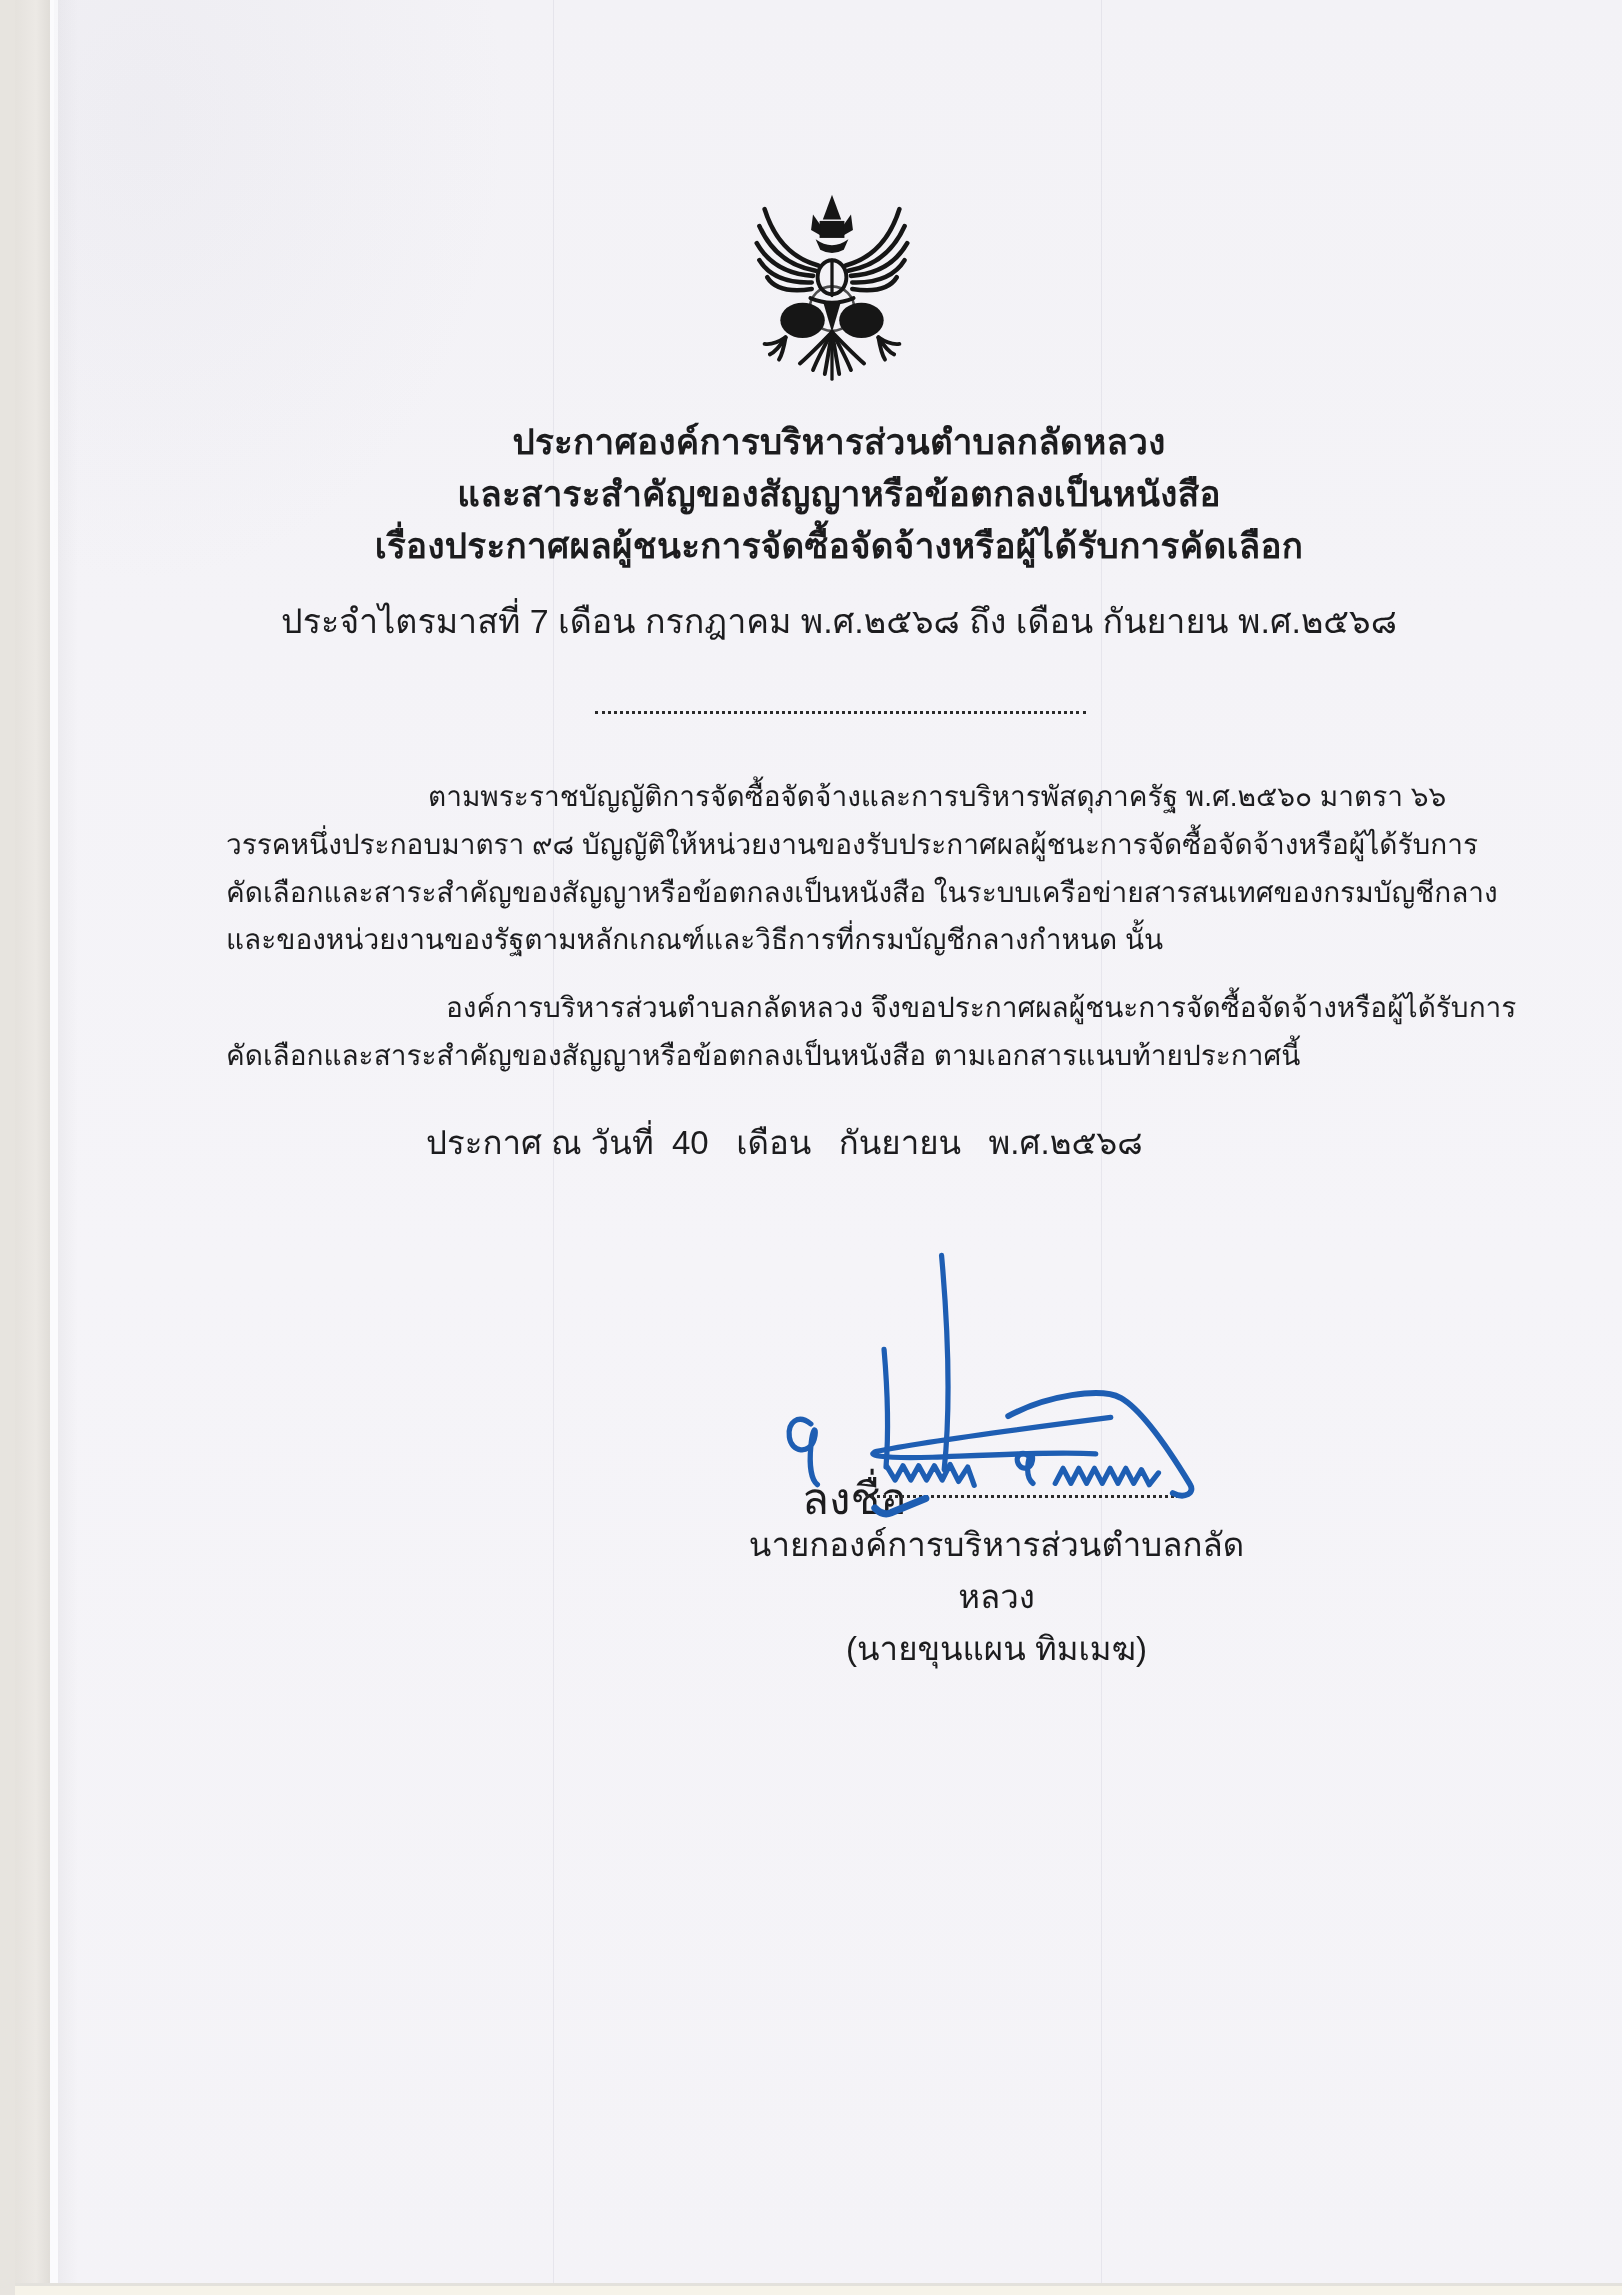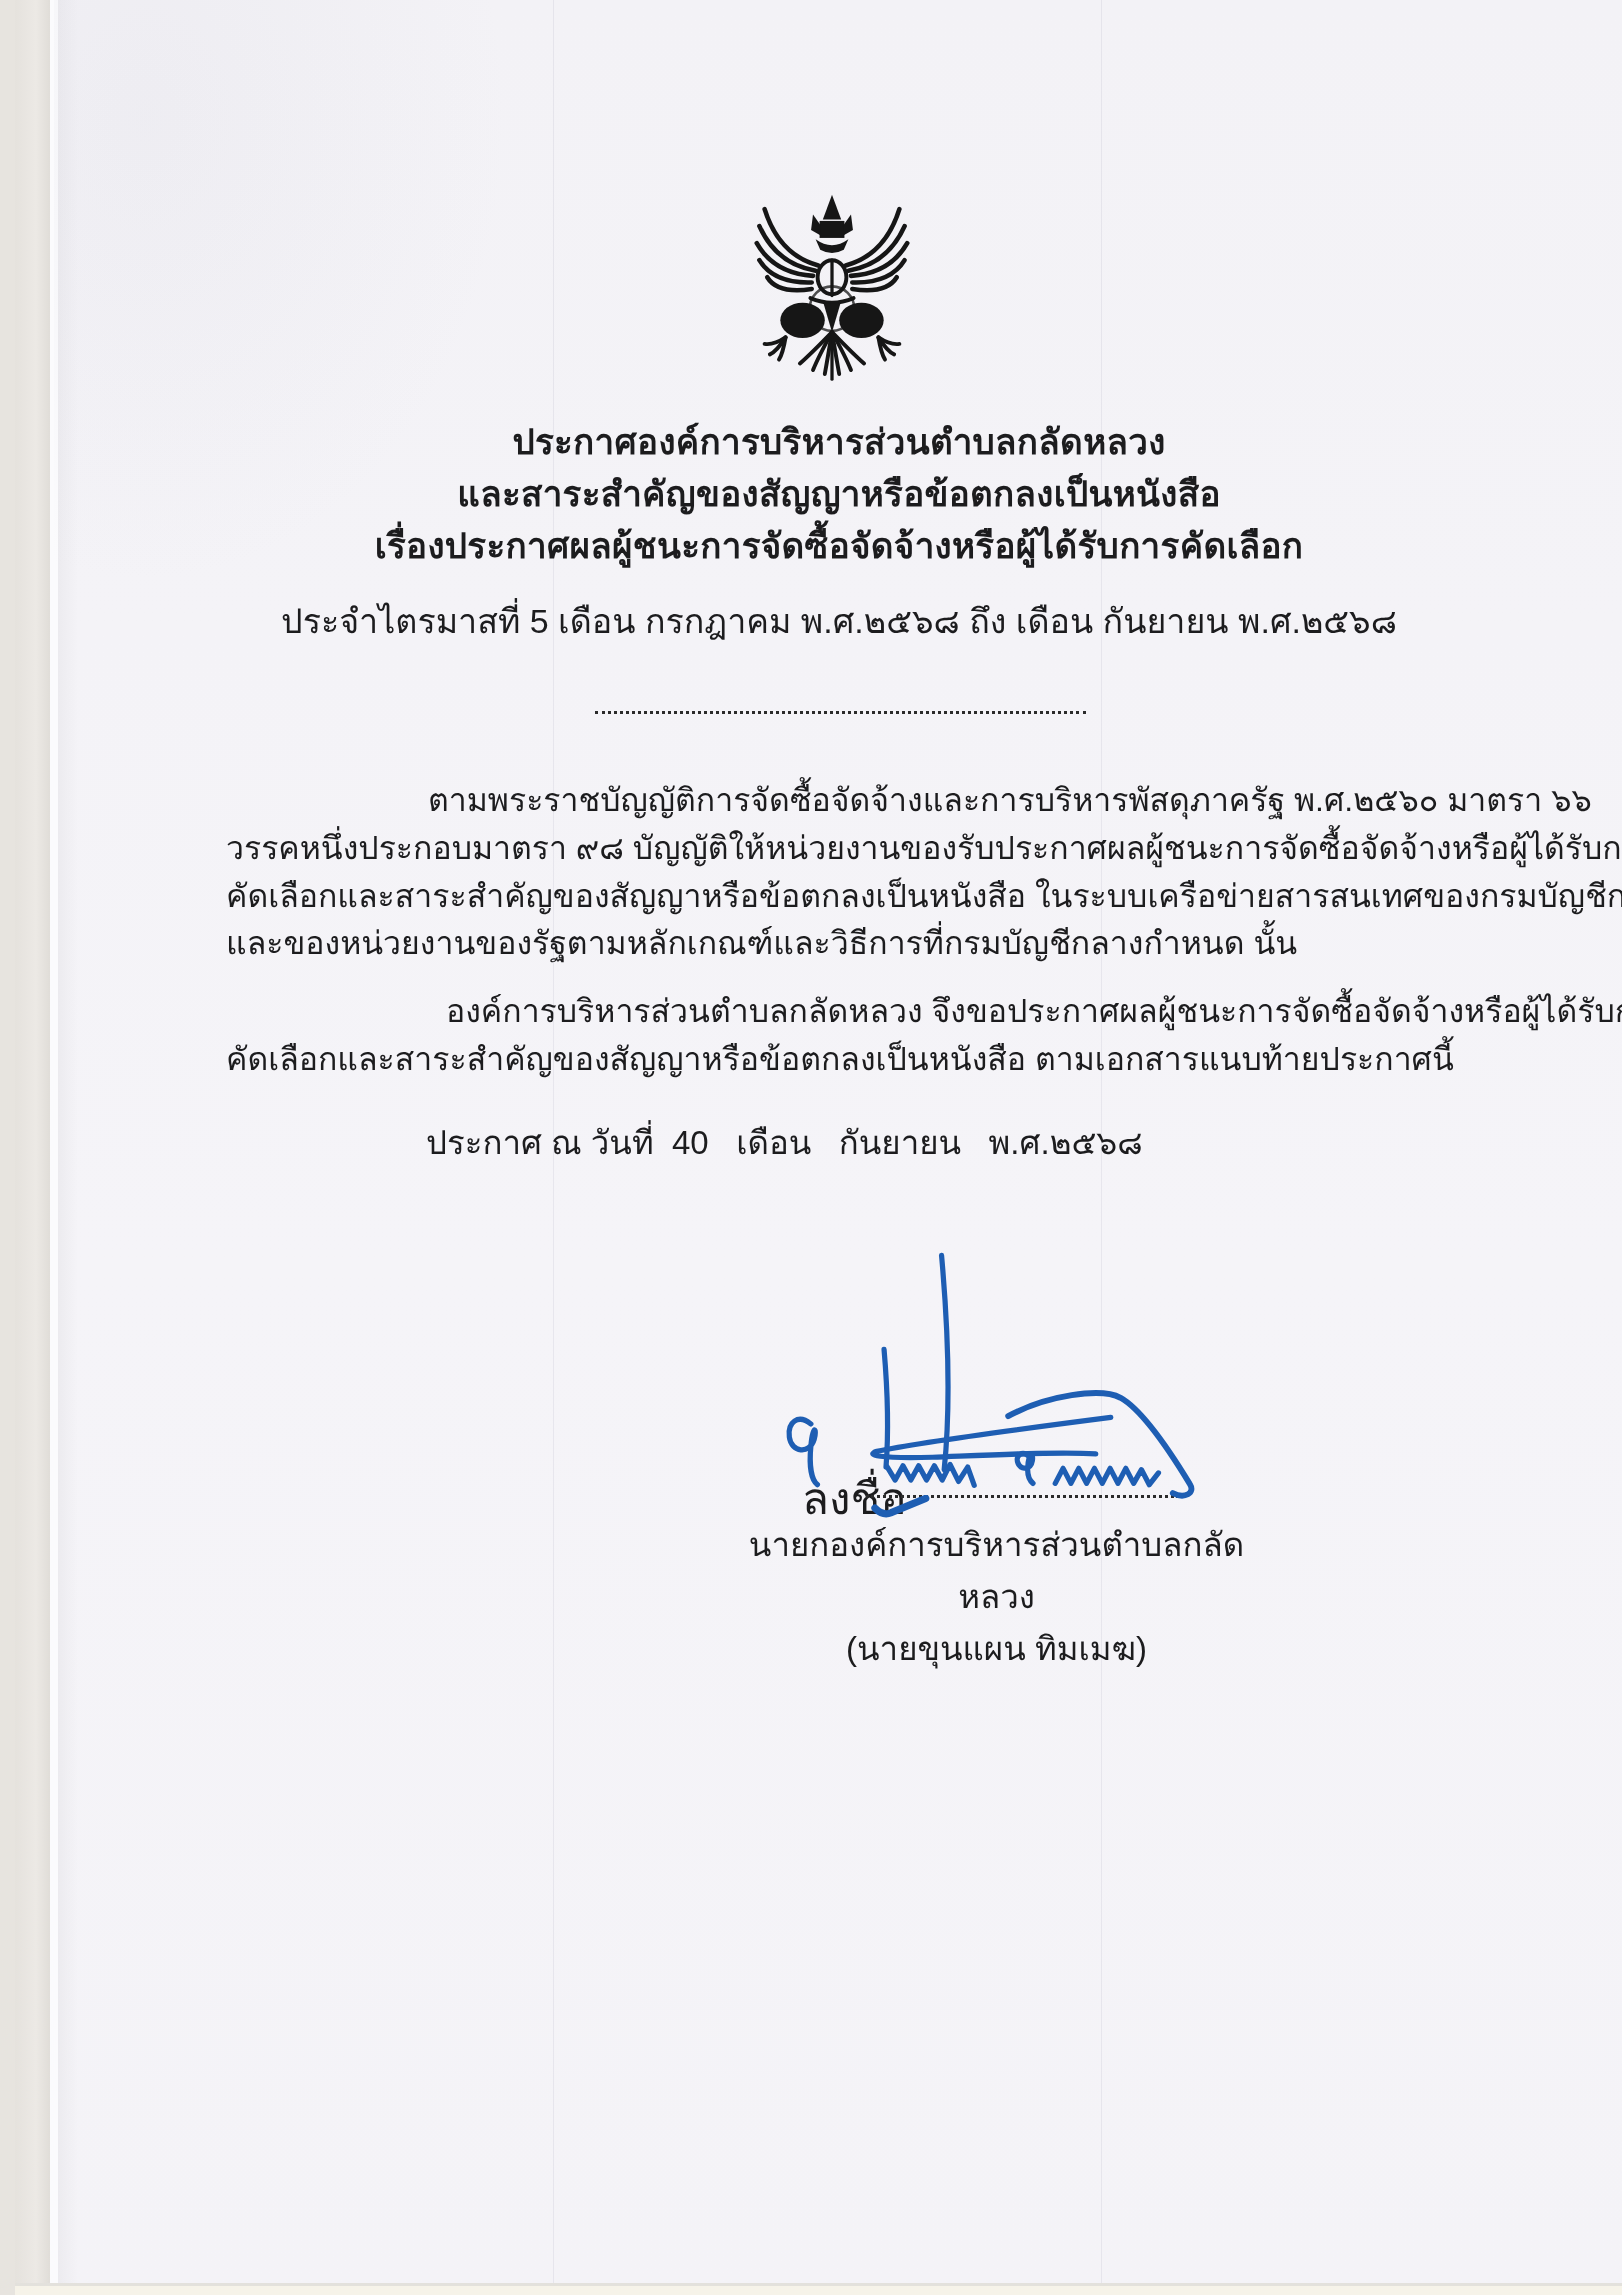--- a/index.html
+++ b/index.html
@@ -27,21 +27,21 @@
   .line{position:absolute;white-space:pre;}
 
   .title-block{position:absolute;left:196px;top:416px;width:1256px;text-align:center;
     font-size:35px;line-height:52px;font-weight:700;letter-spacing:0.3px;}
   .period-line{position:absolute;left:196px;top:594px;width:1256px;text-align:center;
     font-size:34px;font-weight:400;}
 
   .dotted-sep{position:absolute;left:580px;top:711px;width:491px;height:0;
     border-top:3.3px dotted #2b2b2b;}
 
-  .body-line{font-size:32px;}
+  .body-line{font-size:28px;}
   .p1-l1{left:413px;top:774px;}
   .p1-l2{left:211px;top:822px;}
   .p1-l3{left:211px;top:870px;}
   .p1-l4{left:211px;top:917px;}
   .p2-l1{left:431px;top:985px;}
   .p2-l2{left:211px;top:1033px;}
   .date-line{left:411px;top:1116px;font-size:33px;}
 
   .sign-label{left:787px;top:1463px;font-size:44px;}
   .sign-dots{position:absolute;left:851px;top:1495px;width:313px;height:0;
@@ -110,21 +110,21 @@
     <path d="M133,214 Q140,256 144,278" stroke-width="6"></path>
     <path d="M133,214 Q154,252 162,272" stroke-width="6"></path>
     <path d="M133,214 Q166,248 182,262" stroke-width="6"></path>
   </svg>
 
   <div class="title-block">
     <div>ประกาศองค์การบริหารส่วนตำบลกลัดหลวง</div>
     <div>และสาระสำคัญของสัญญาหรือข้อตกลงเป็นหนังสือ</div>
     <div>เรื่องประกาศผลผู้ชนะการจัดซื้อจัดจ้างหรือผู้ได้รับการคัดเลือก</div>
   </div>
-  <div class="period-line">ประจำไตรมาสที่  5  เดือน กรกฎาคม พ.ศ.๒๕๖๘ ถึง เดือน กันยายน พ.ศ.๒๕๖๘</div>
+  <div class="period-line">ประจำไตรมาสที่  7  เดือน กรกฎาคม พ.ศ.๒๕๖๘ ถึง เดือน กันยายน พ.ศ.๒๕๖๘</div>
 
   <div class="dotted-sep"></div>
 
   <div class="line body-line p1-l1">ตามพระราชบัญญัติการจัดซื้อจัดจ้างและการบริหารพัสดุภาครัฐ พ.ศ.๒๕๖๐ มาตรา ๖๖</div>
   <div class="line body-line p1-l2">วรรคหนึ่งประกอบมาตรา ๙๘ บัญญัติให้หน่วยงานของรับประกาศผลผู้ชนะการจัดซื้อจัดจ้างหรือผู้ได้รับการ</div>
   <div class="line body-line p1-l3">คัดเลือกและสาระสำคัญของสัญญาหรือข้อตกลงเป็นหนังสือ ในระบบเครือข่ายสารสนเทศของกรมบัญชีกลาง</div>
   <div class="line body-line p1-l4">และของหน่วยงานของรัฐตามหลักเกณฑ์และวิธีการที่กรมบัญชีกลางกำหนด นั้น</div>
 
   <div class="line body-line p2-l1">องค์การบริหารส่วนตำบลกลัดหลวง จึงขอประกาศผลผู้ชนะการจัดซื้อจัดจ้างหรือผู้ได้รับการ</div>
   <div class="line body-line p2-l2">คัดเลือกและสาระสำคัญของสัญญาหรือข้อตกลงเป็นหนังสือ ตามเอกสารแนบท้ายประกาศนี้</div>

